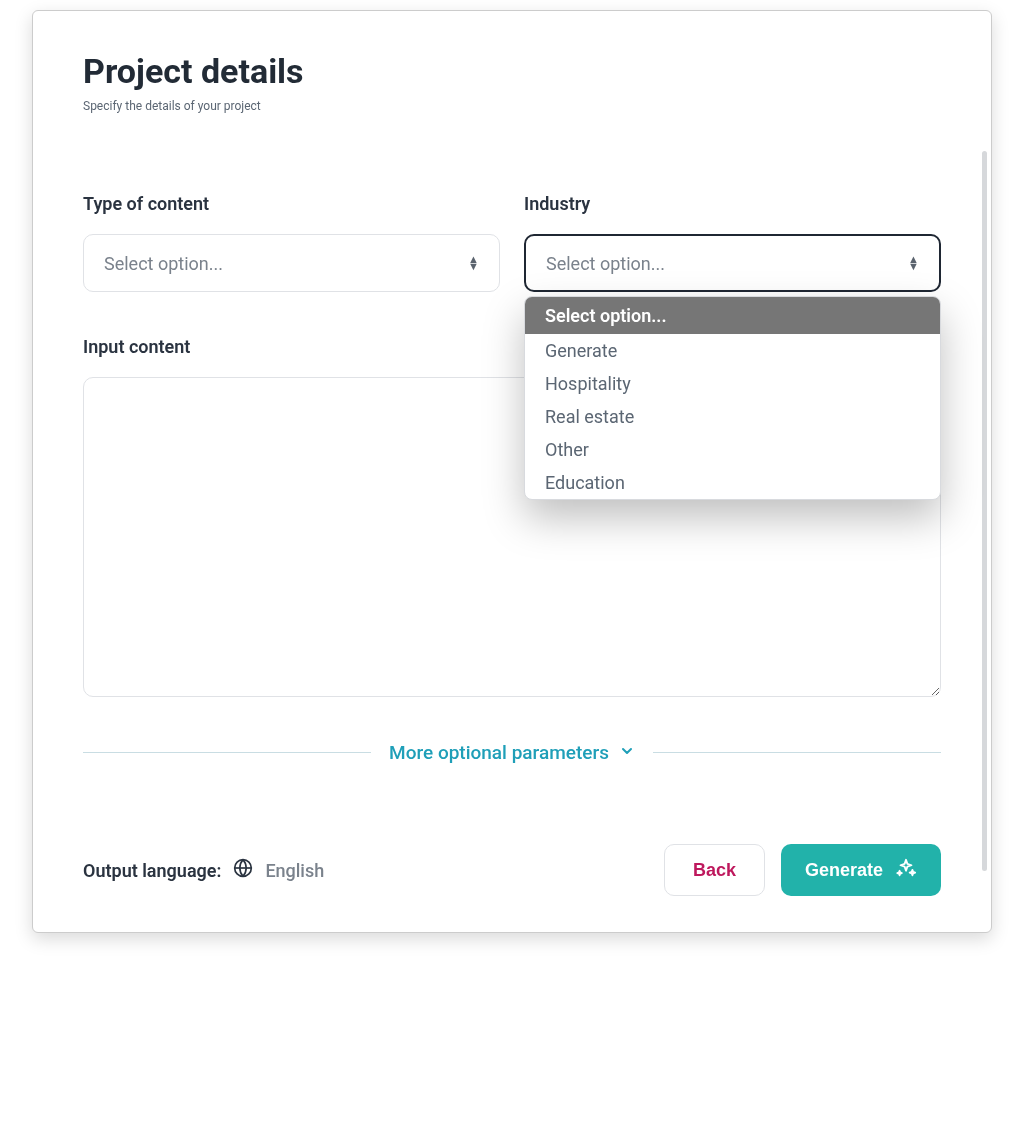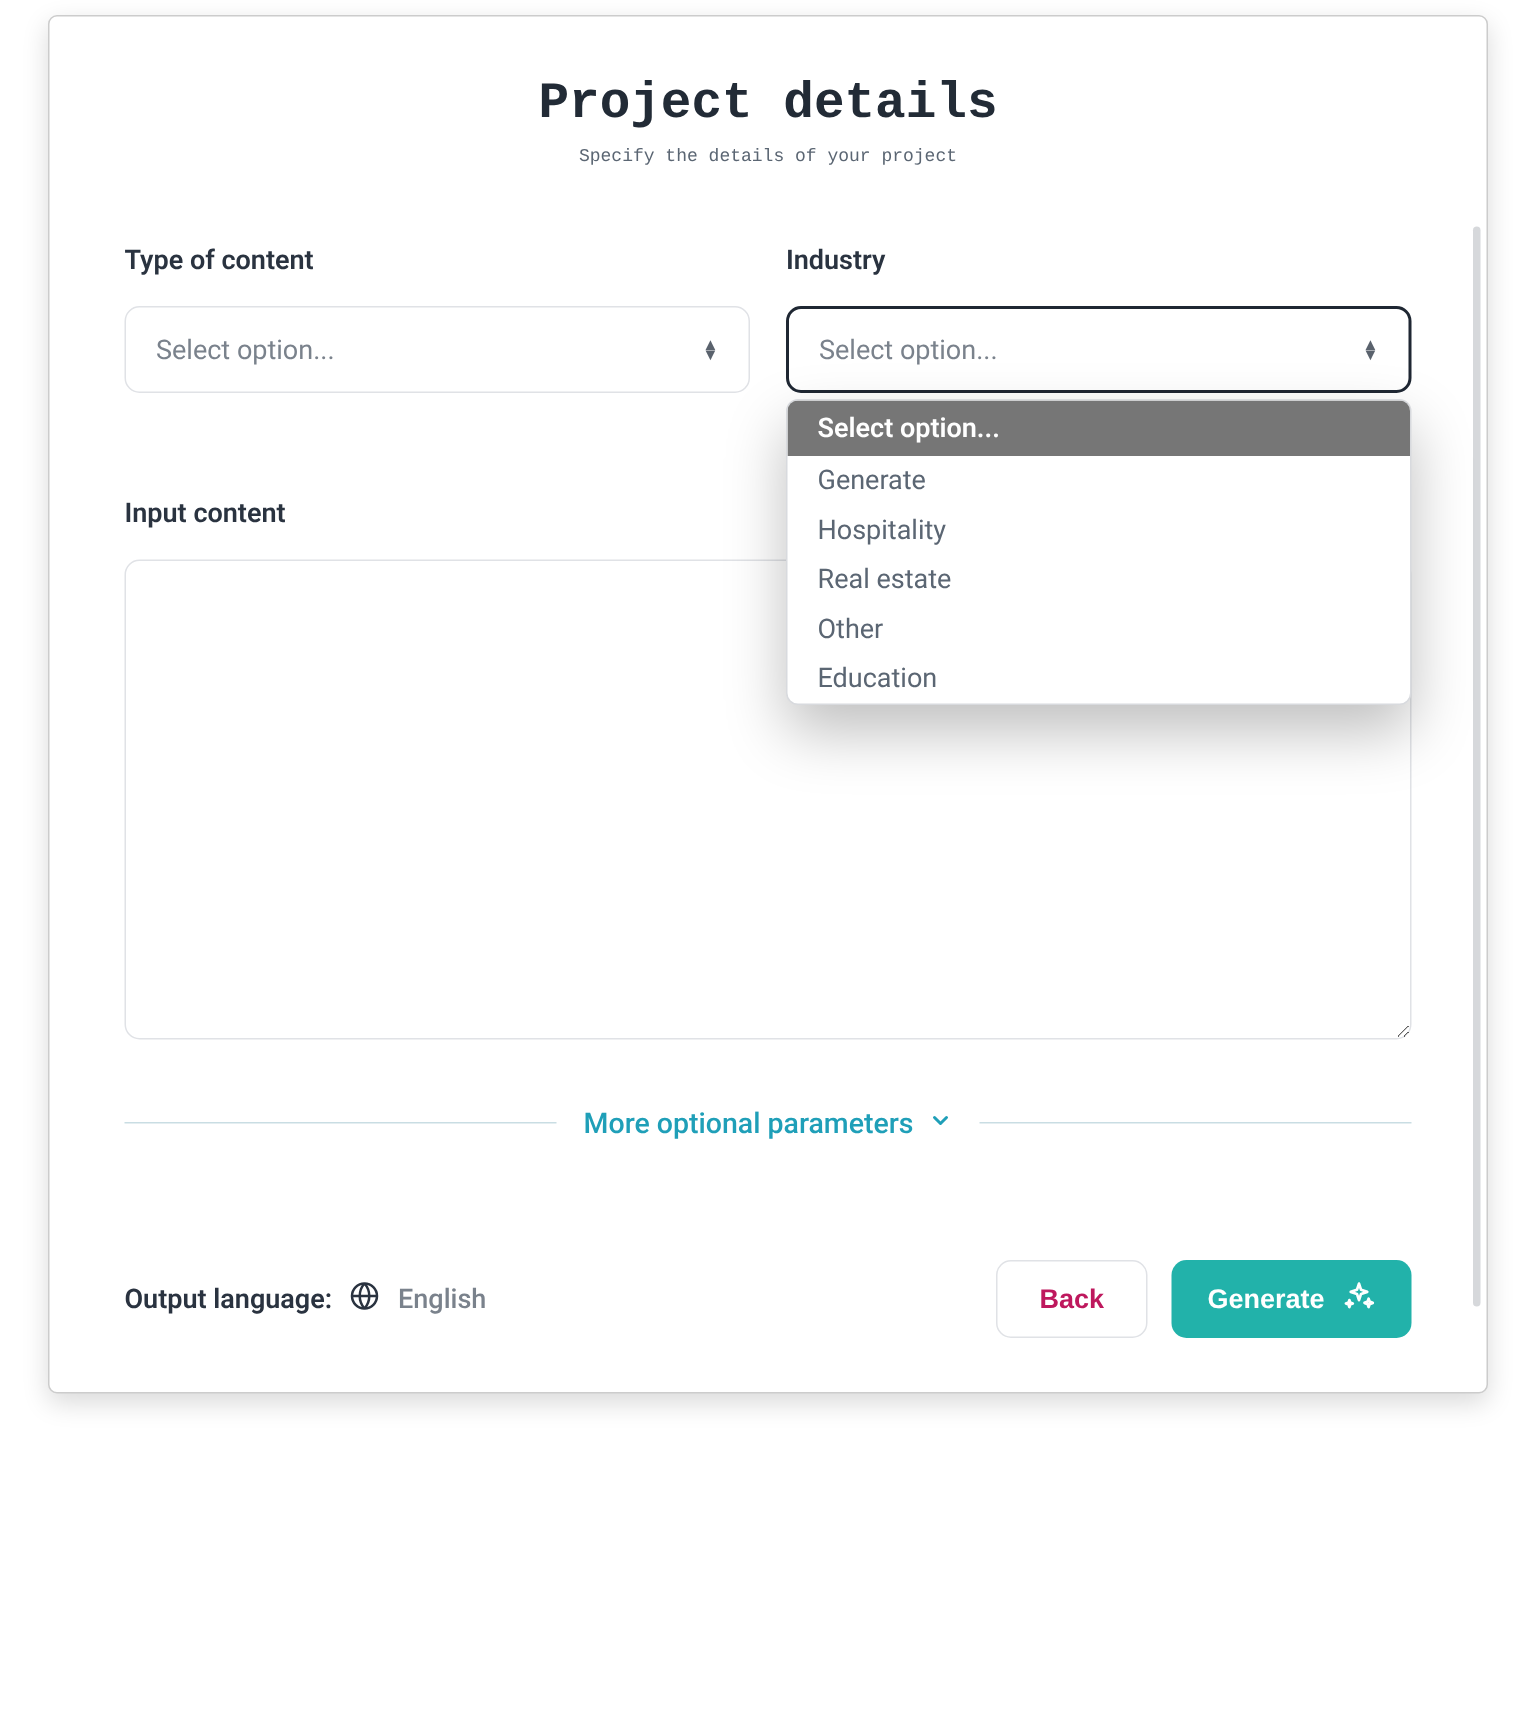--- a/index.html
+++ b/index.html
@@ -20,39 +20,38 @@
     .panel {
       width: 960px;
       background: #ffffff;
       border: 1px solid #ccc;
       border-radius: 6px;
       box-shadow: 0 6px 18px rgba(0,0,0,0.15);
       padding: 40px 50px 36px 50px;
       position: relative;
     }
     .header {
-      text-align: center;
-      margin-bottom: 52px;
-      font-family: Liberation Mono, monospace;
+      text-align: left;
+      margin-bottom: 80px;
     }
     .title {
       font-size: 34px;
       font-weight: 700;
       color: #222b36;
       margin-bottom: 8px;
     }
     .subtitle {
       font-size: 12px;
       color: #5b6673;
       font-weight: 400;
     }
     .form-row {
       display: flex;
       gap: 24px;
-      margin-bottom: 70px;
+      margin-bottom: 44px;
     }
     .form-field {
       flex: 1;
       position: relative;
     }
     .field-label {
       font-size: 18px;
       font-weight: 600;
       color: #2a3340;
       margin-bottom: 20px;

